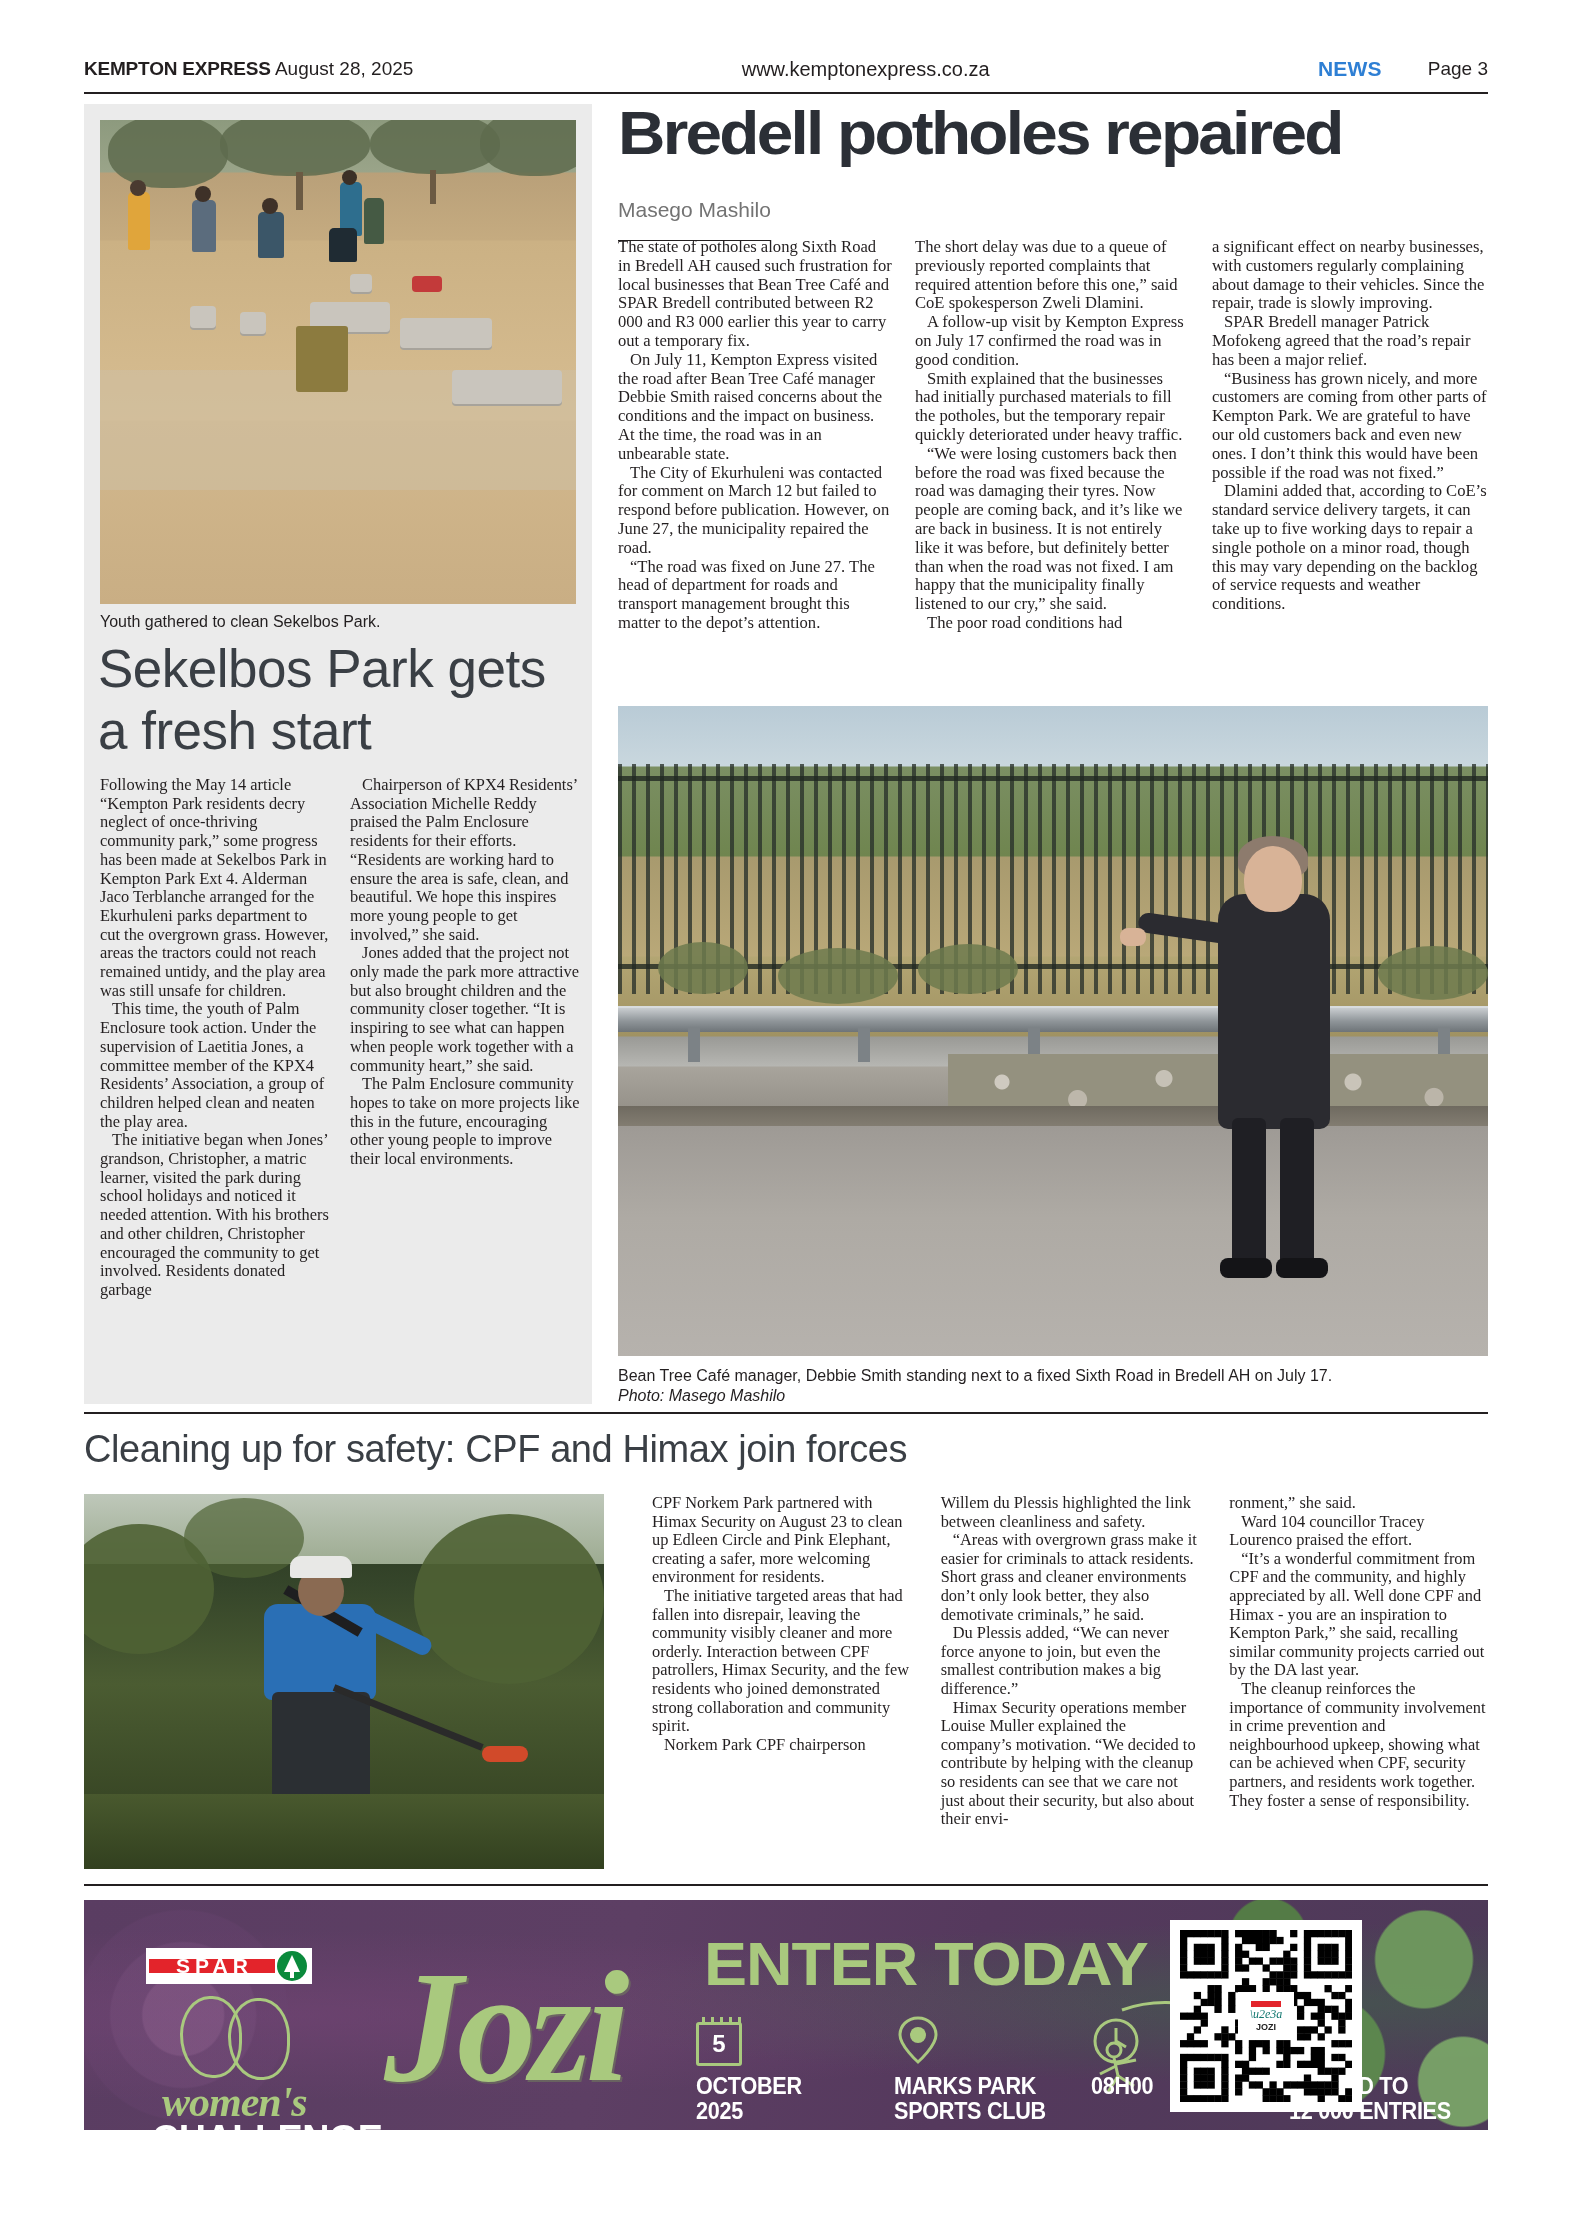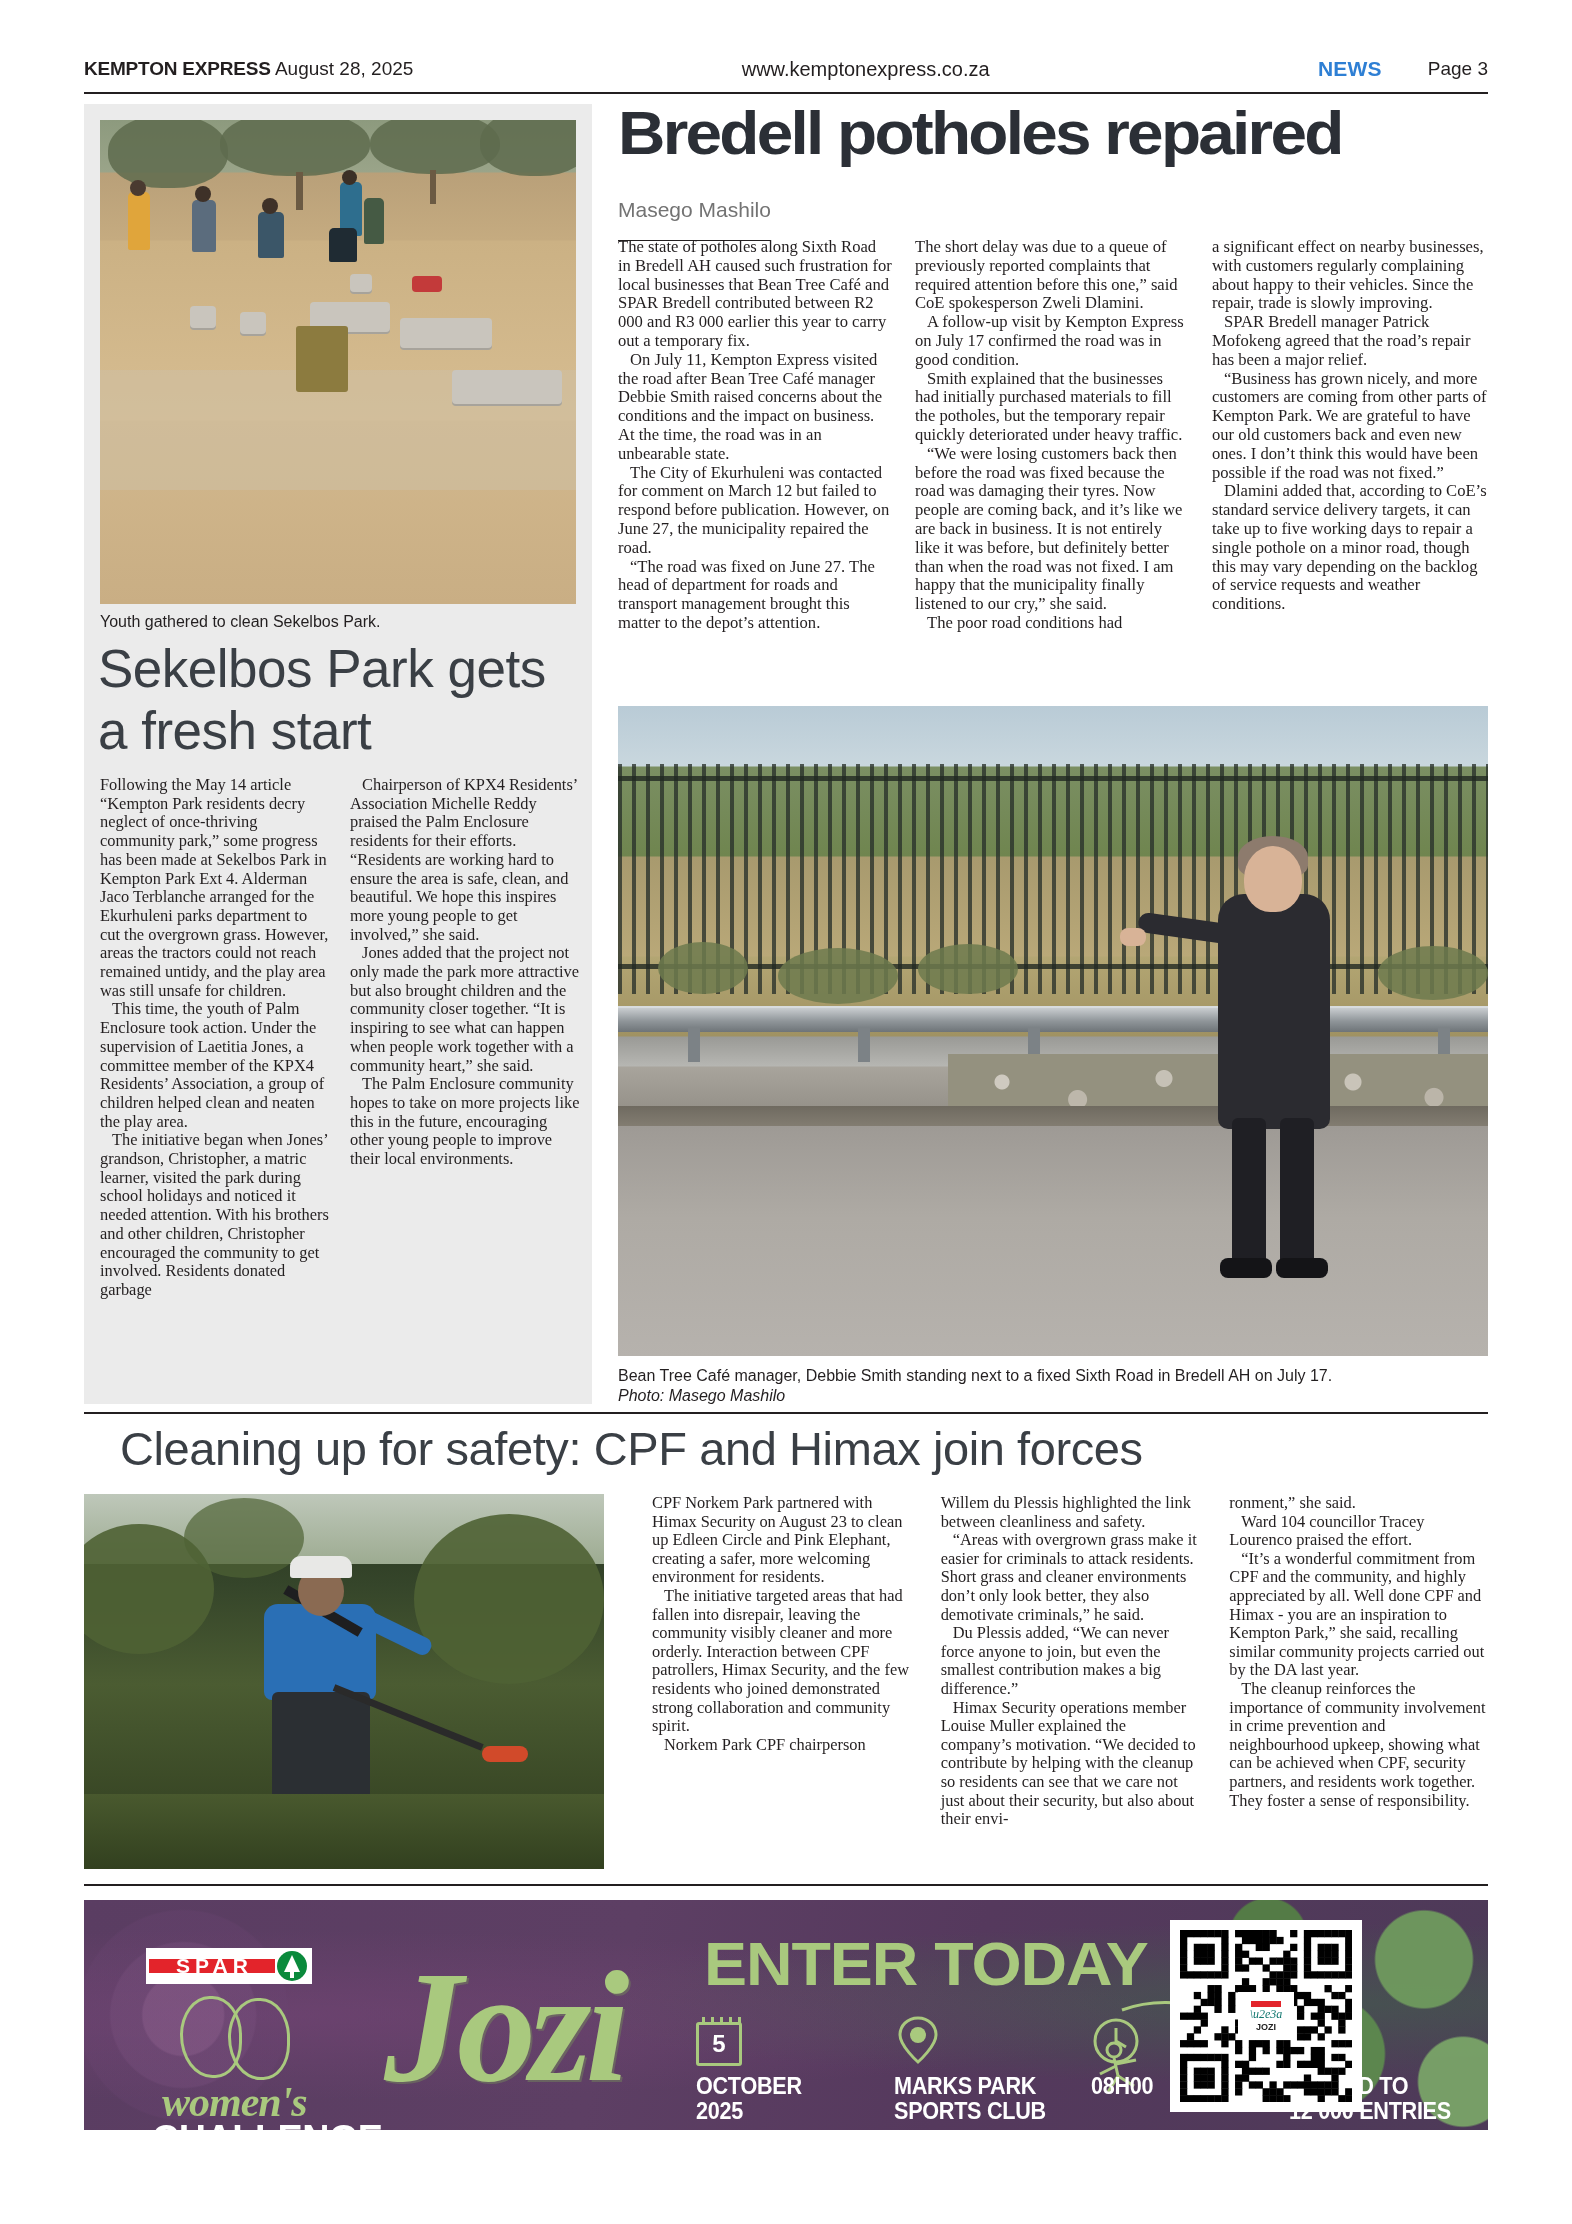--- a/index.html
+++ b/index.html
@@ -149,21 +149,21 @@
   }
   .bredell-cap .credit { font-style: italic; }
 
   
   .rule-mid { position:absolute; left:84px; top:1412px; width:1404px; height:2px; background:#231f20;}
 
   
   .cpf-head {
     position:absolute; left:84px; top:1420px; width:1404px;
     font-family:"Liberation Sans", sans-serif; font-weight:400;
-    font-size:47px; line-height:58px; color:#3a3f45; letter-spacing:-0.4px;margin-left:36px;
+    font-size:38px; line-height:58px; color:#3a3f45; letter-spacing:-0.4px;
   }
   .cpf-photo {
     position:absolute; left:84px; top:1494px; width:520px; height:375px;
     overflow:hidden;
     background:linear-gradient(to bottom,#27341f 0px,#35452a 90px,#4b5c32 190px,#3d4c28 280px,#2e3a1f 375px);
   }
   .cp-sky { position:absolute; left:0; top:0; width:520px; height:70px;
      background:linear-gradient(to bottom,#cfd8cb,#a9b79d); opacity:.9;}
   .cp-bush { position:absolute; border-radius:50%; background:#4f6234; opacity:.9;}
   .cp-man-shirt { position:absolute; left:180px; top:110px; width:112px; height:96px;
@@ -366,21 +366,21 @@
       <p>“The road was fixed on June 27. The head of department for roads and transport management brought this matter to the depot’s attention.</p>
     </div>
     <div class="col">
       <p class="first">The short delay was due to a queue of previously reported complaints that required attention before this one,” said CoE spokesperson Zweli Dlamini.</p>
       <p>A follow-up visit by Kempton Express on July 17 confirmed the road was in good condition.</p>
       <p>Smith explained that the businesses had initially purchased materials to fill the potholes, but the temporary repair quickly deteriorated under heavy traffic.</p>
       <p>“We were losing customers back then before the road was fixed because the road was damaging their tyres. Now people are coming back, and it’s like we are back in business. It is not entirely like it was before, but definitely better than when the road was not fixed. I am happy that the municipality finally listened to our cry,” she said.</p>
       <p>The poor road conditions had</p>
     </div>
     <div class="col">
-      <p class="first">a significant effect on nearby businesses, with customers regularly complaining about happy to their vehicles. Since the repair, trade is slowly improving.</p>
+      <p class="first">a significant effect on nearby businesses, with customers regularly complaining about damage to their vehicles. Since the repair, trade is slowly improving.</p>
       <p>SPAR Bredell manager Patrick Mofokeng agreed that the road’s repair has been a major relief.</p>
       <p>“Business has grown nicely, and more customers are coming from other parts of Kempton Park. We are grateful to have our old customers back and even new ones. I don’t think this would have been possible if the road was not fixed.”</p>
       <p>Dlamini added that, according to CoE’s standard service delivery targets, it can take up to five working days to repair a single pothole on a minor road, though this may vary depending on the backlog of service requests and weather conditions.</p>
     </div>
   </div>
 
   <div class="bredell-photo">
     <div class="bp-fence"></div>
     <div class="bp-fencebar" style="top:70px;"></div>
     <div class="bp-fencebar" style="top:258px;"></div>

